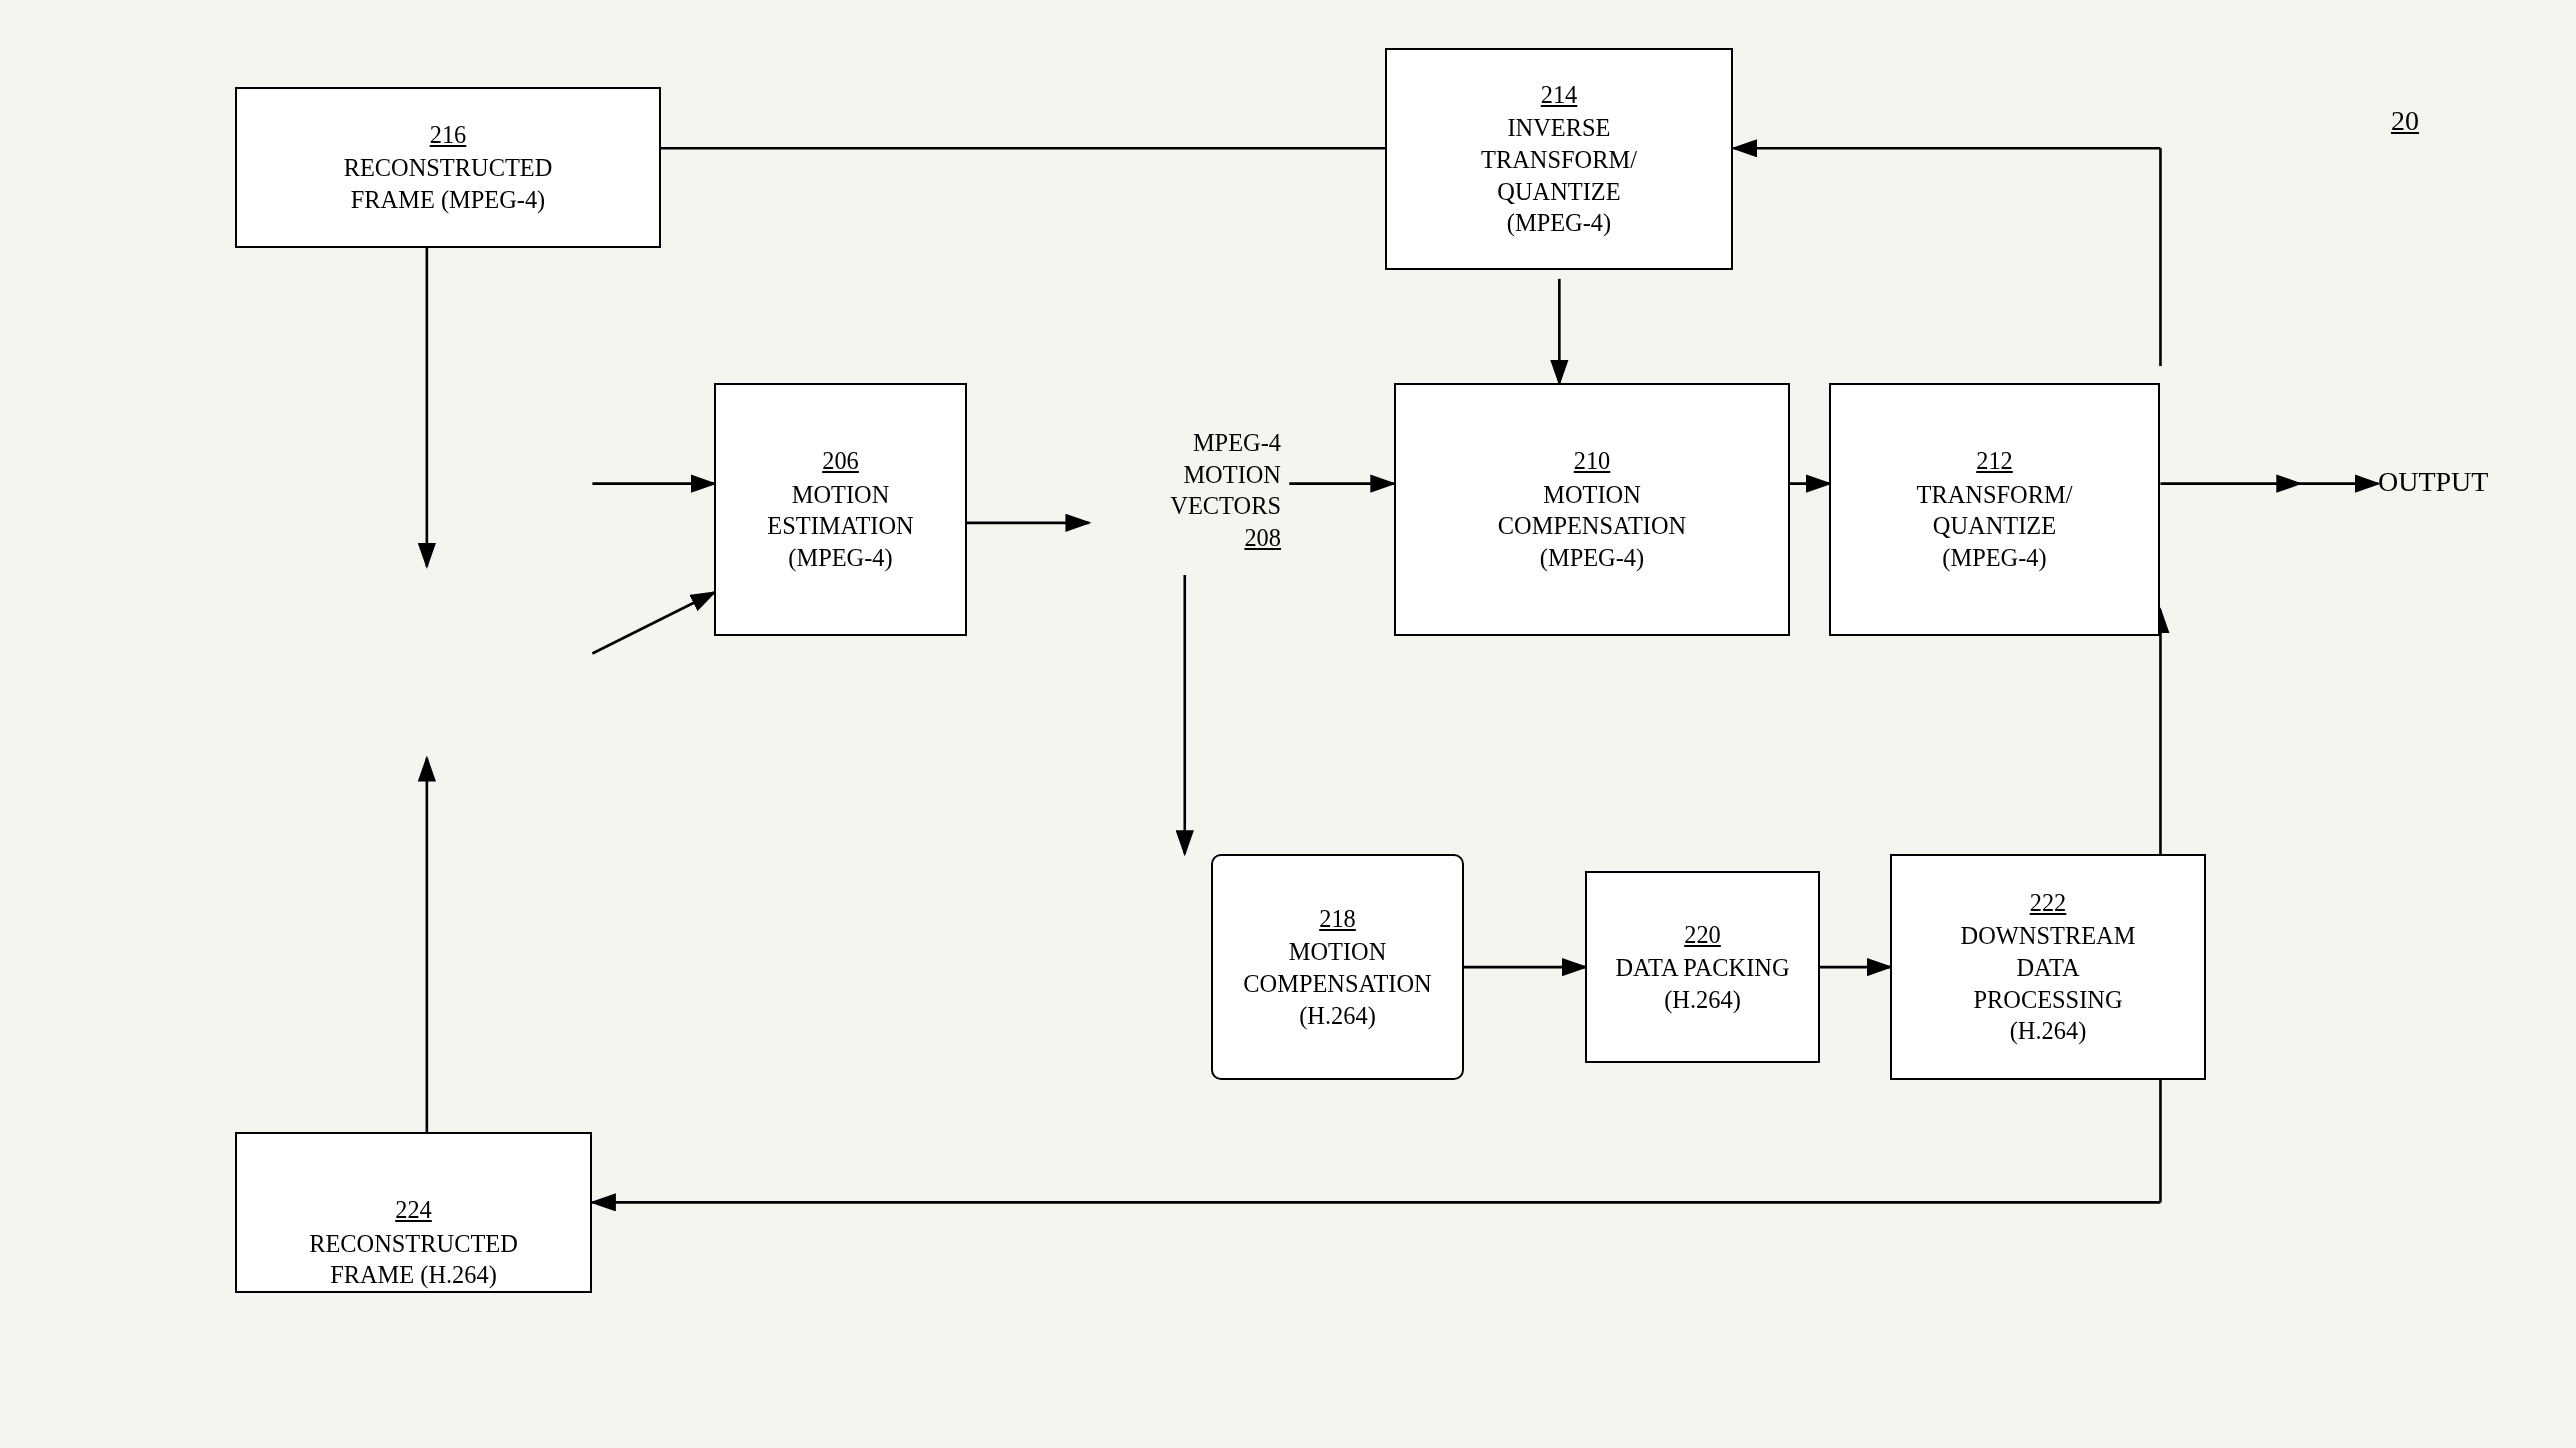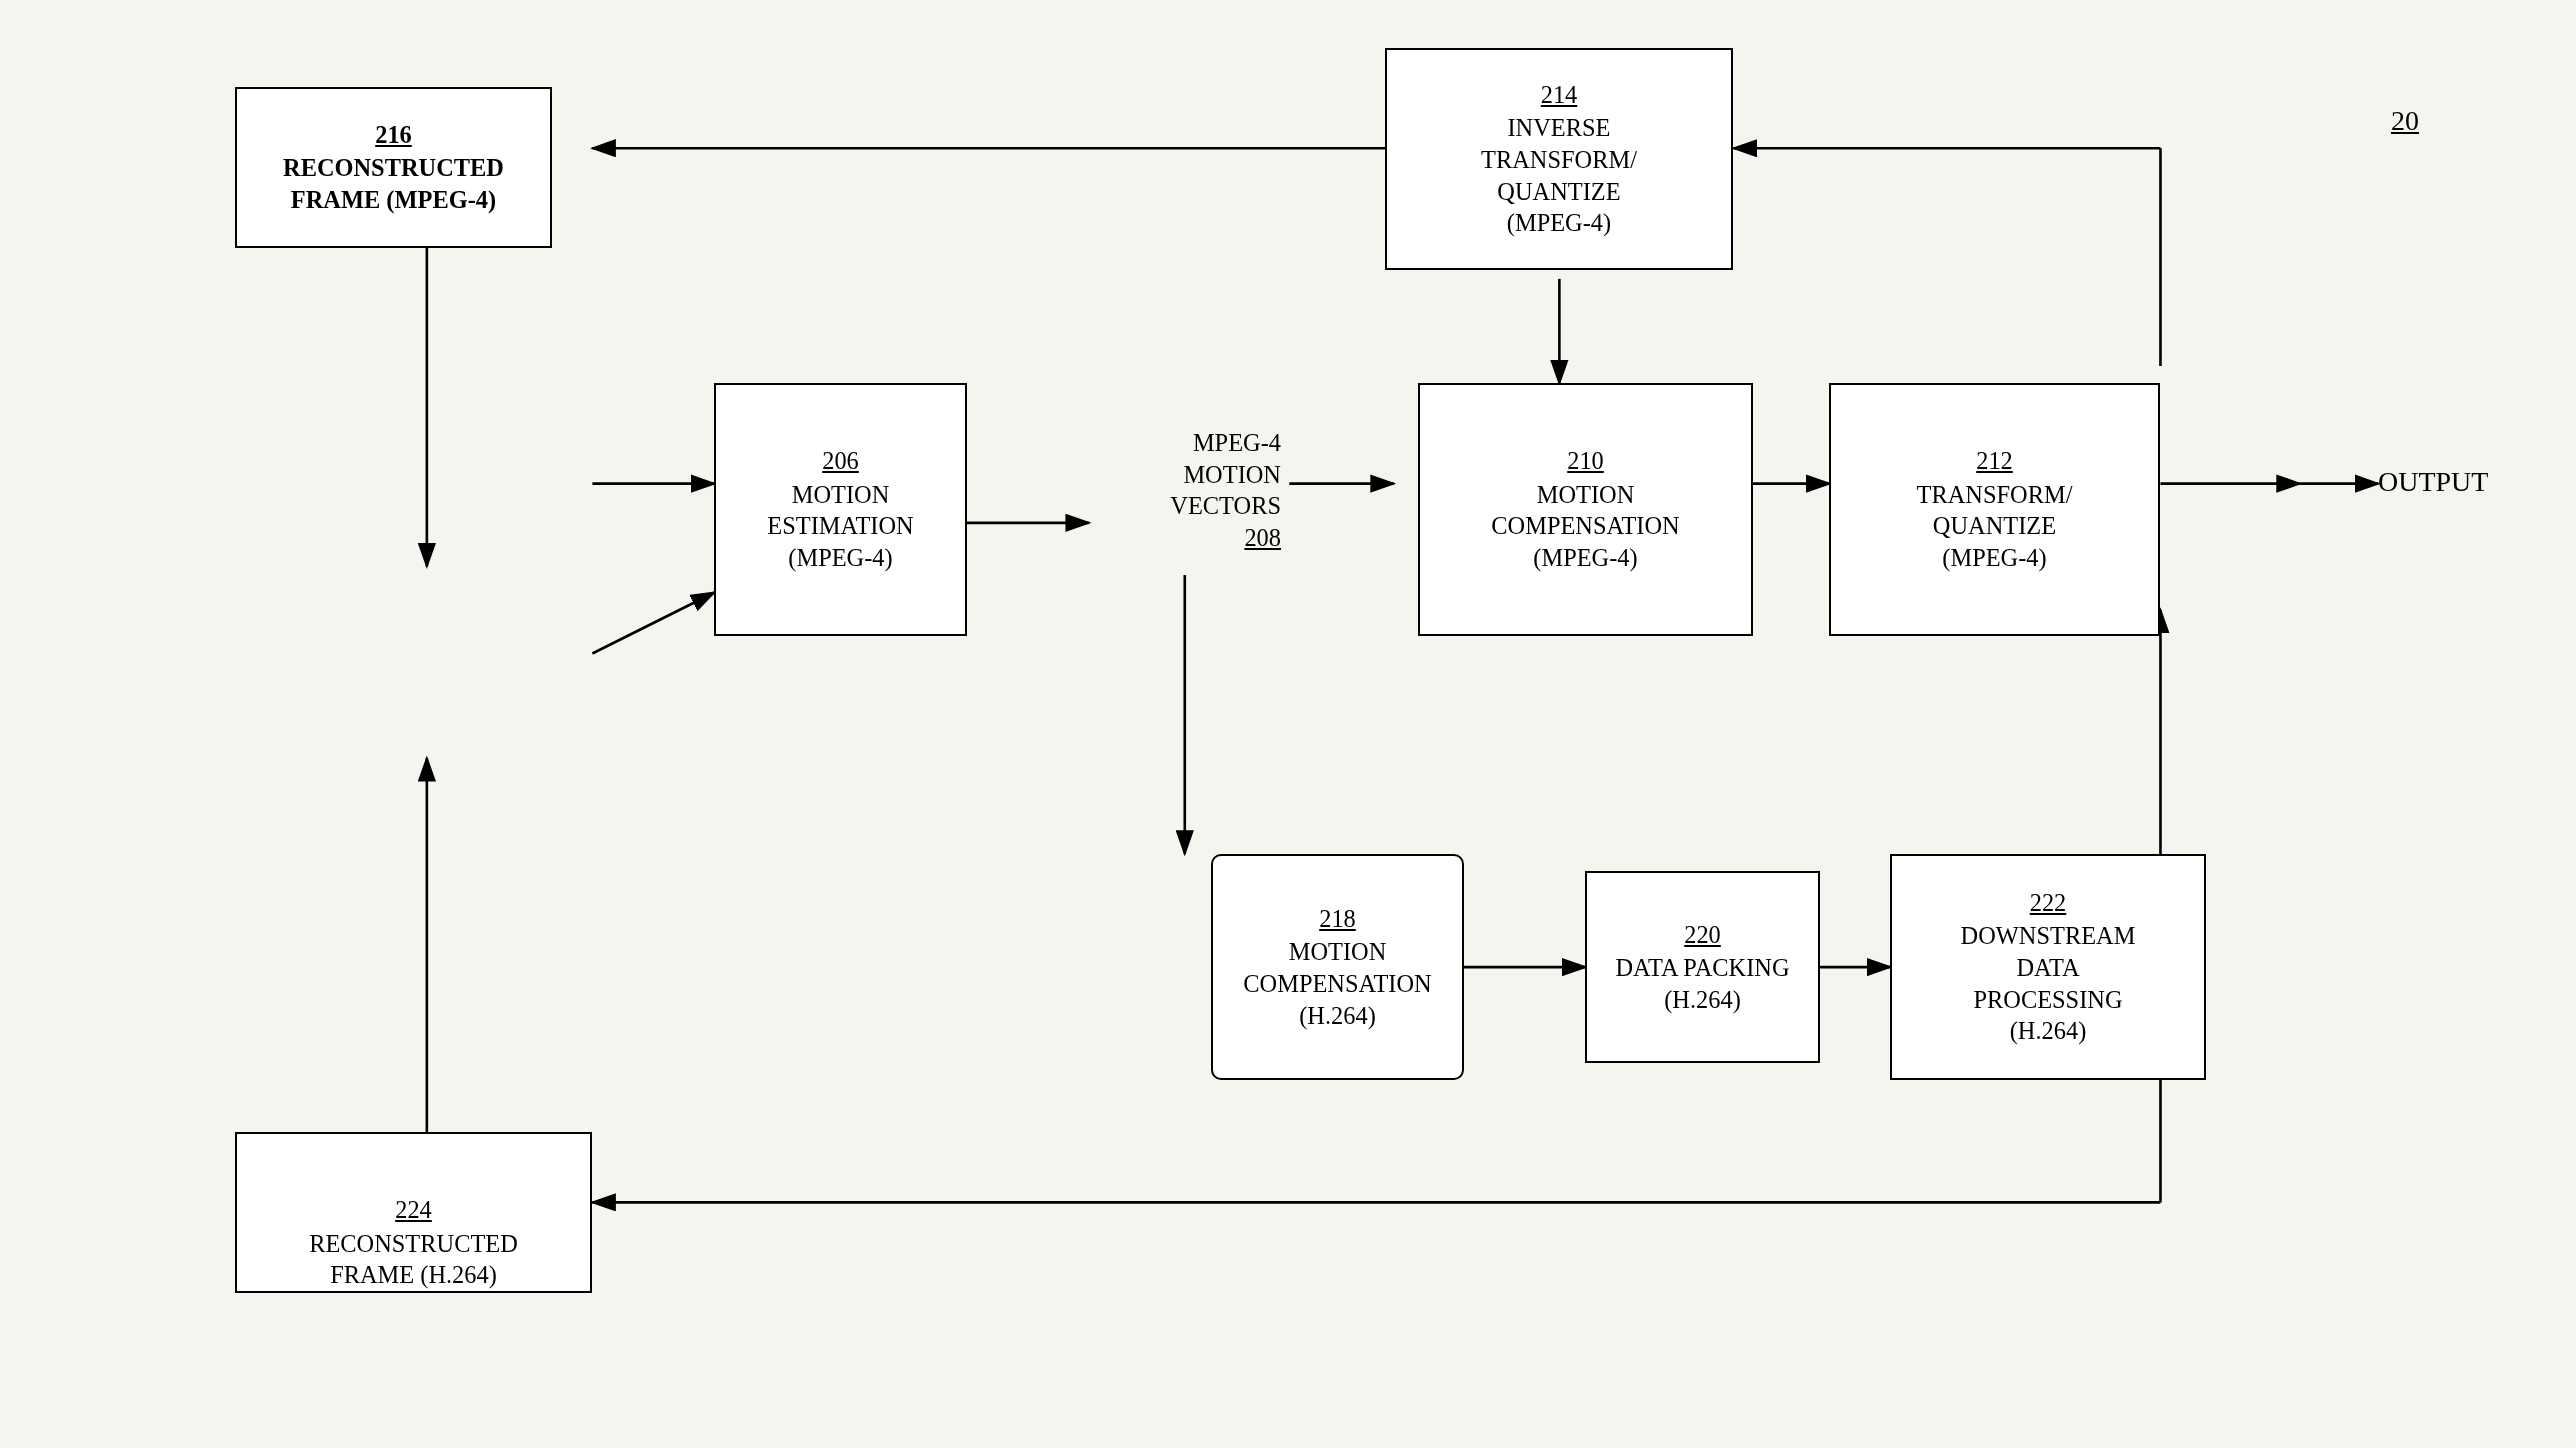--- a/index.html
+++ b/index.html
@@ -107,38 +107,38 @@
     <line x1="2480" y1="1380" x2="680" y2="1380" stroke="#000" stroke-width="3" marker-end="url(#arrow)"></line>
 
     <line x1="490" y1="1300" x2="490" y2="870" stroke="#000" stroke-width="3" marker-end="url(#arrow)"></line>
 
     <line x1="2640" y1="555" x2="2730" y2="555" stroke="#000" stroke-width="3" marker-end="url(#arrow)"></line>
 
     <line x1="2480" y1="990" x2="2480" y2="700" stroke="#000" stroke-width="3" marker-end="url(#arrow)"></line>
 
   </svg>
 
-  <div class="block" style="left:235px; top:87px; width:317px; height:161px;font-weight:bold;">
+  <div class="block" style="left:235px; top:87px; width:426px; height:161px;">
     <span class="ref">216</span>
     <span>RECONSTRUCTED<br>FRAME (MPEG-4)</span>
   </div>
 
 
 
   <div class="block" style="left:714px; top:383px; width:253px; height:253px;">
     <span class="ref">206</span>
     <span>MOTION<br>ESTIMATION<br>(MPEG-4)</span>
   </div>
 
   <div class="label-only" style="left:1072px; top:427px; width:209px;">
     <span>MPEG-4<br>MOTION<br>VECTORS</span><br>
     <span class="ref" style="text-decoration:underline;">208</span>
   </div>
 
-  <div class="block" style="left:1394px; top:383px; width:335px; height:253px;margin-left:24px;">
+  <div class="block" style="left:1394px; top:383px; width:396px; height:253px;">
     <span class="ref">210</span>
     <span>MOTION<br>COMPENSATION<br>(MPEG-4)</span>
   </div>
 
   <div class="block" style="left:1829px; top:383px; width:331px; height:253px;">
     <span class="ref">212</span>
     <span>TRANSFORM/<br>QUANTIZE<br>(MPEG-4)</span>
   </div>
 
   <div class="block" style="left:1385px; top:48px; width:348px; height:222px;">

